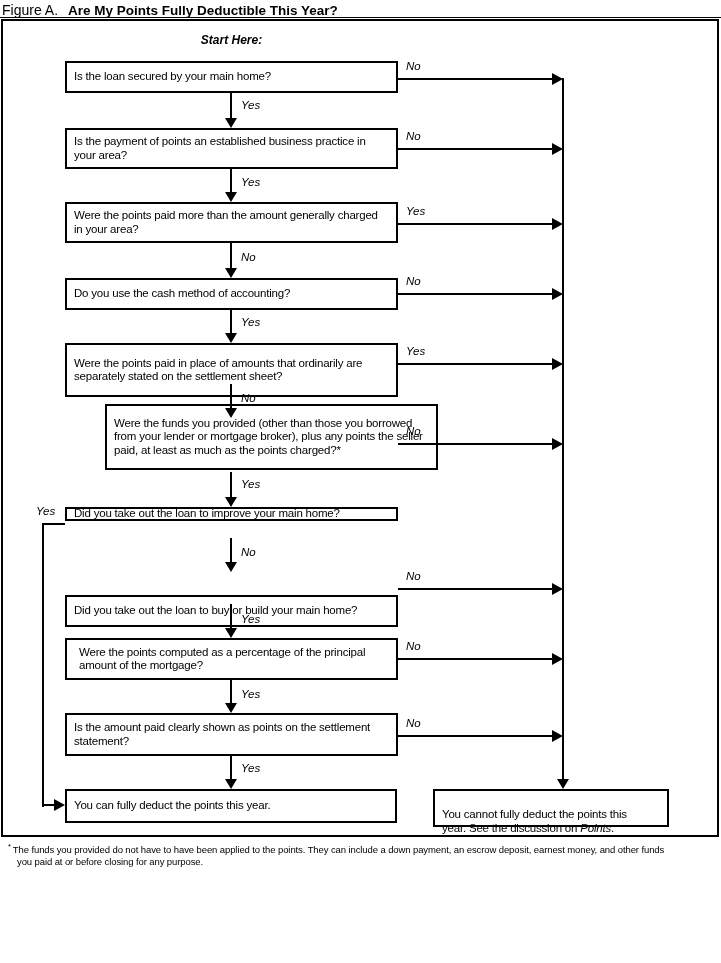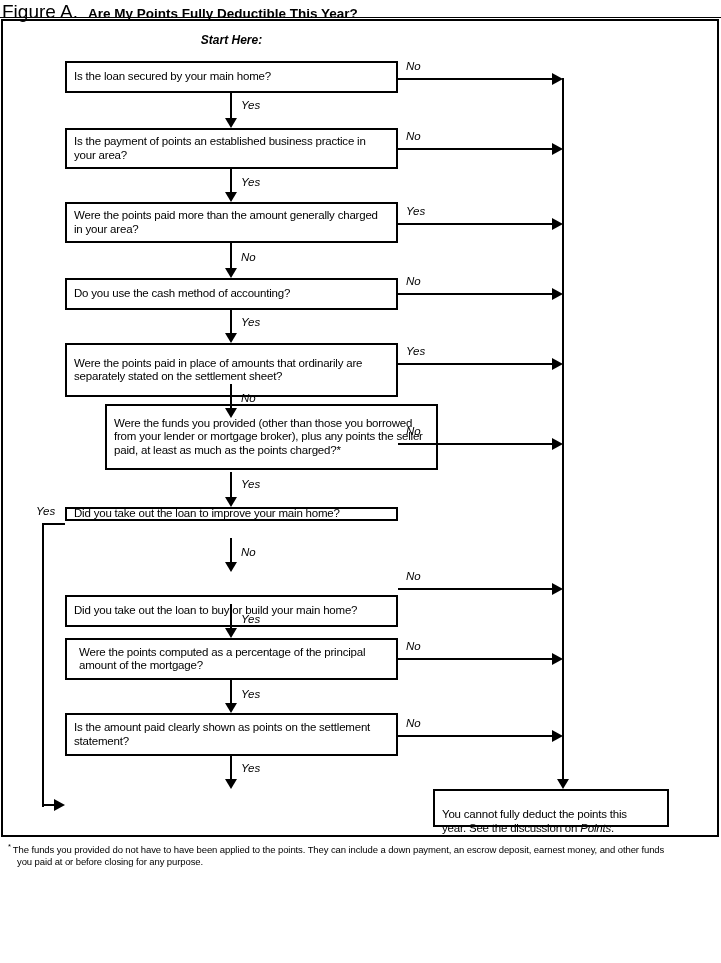--- a/index.html
+++ b/index.html
@@ -1,19 +1,19 @@
 <!DOCTYPE html>
 <html><head>
 <meta charset="utf-8">
 <style>
   html,body{margin:0;padding:0;background:#fff;}
   .page{position:relative;width:721px;height:963px;background:#fff;overflow:hidden;
         font-family:"Liberation Sans","DejaVu Sans",sans-serif;color:#000;}
   .title{position:absolute;left:2px;top:1px;white-space:nowrap;}
-  .t-label{font-size:19px;}
+  .t-label{font-size:14px;}
   .t-main{font-size:13.5px;font-weight:bold;margin-left:10px;}
   .title-rule{position:absolute;left:0;top:17px;width:721px;height:1px;background:#000;}
   .frame{position:absolute;left:1px;top:19px;width:718px;height:818px;border:2px solid #000;box-sizing:border-box;}
   .start{position:absolute;left:150px;top:12px;width:157px;text-align:center;
          font-size:12px;font-weight:bold;font-style:italic;}
   .qbox{position:absolute;left:62px;width:333px;border:2px solid #000;background:#fff;
         box-sizing:border-box;display:flex;align-items:center;padding:2px 7px;
         font-size:11.5px;line-height:13.5px;letter-spacing:-0.2px;}
   .vline{position:absolute;width:2px;background:#000;}
   .hline{position:absolute;height:2px;background:#000;}
@@ -145,20 +145,23 @@
     <div class="lbl" id="sl9">No</div>
     <div class="lbl" id="sl10">No</div>
 
     <div class="vline varrow" id="collector"></div>
 
     <div class="lbl" id="sl7">Yes</div>
     <div class="hline" id="lbh1"></div>
     <div class="vline" id="lbv"></div>
     <div class="hline harrow" id="lbh2"></div>
 
+    <div class="qbox" id="ryes">
+        <span>You can fully deduct the points this year.</span>
+      </div>
     <div class="qbox" id="rno">
       <span>You cannot fully deduct the points this</span><br>
       <span>year. See the discussion on </span><i>Points</i><span>.</span>
     </div>
   </div>
 
   <div class="footnote">
     <div class="fline"><sup>*</sup><span>The funds you provided do not have to have been applied to the points. They can include a down payment, an escrow deposit, earnest money, and other funds</span></div>
     <div class="fline fline2">you paid at or before closing for any purpose.</div>
   </div>

